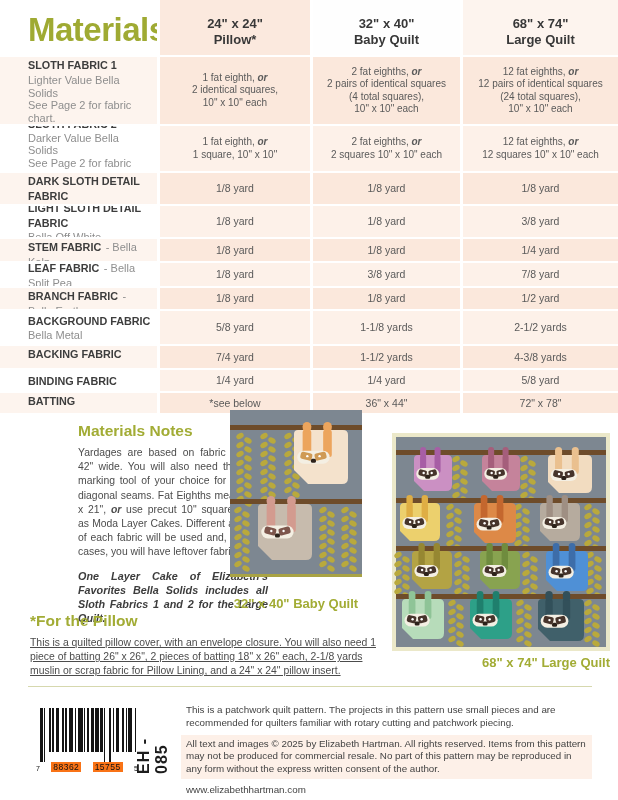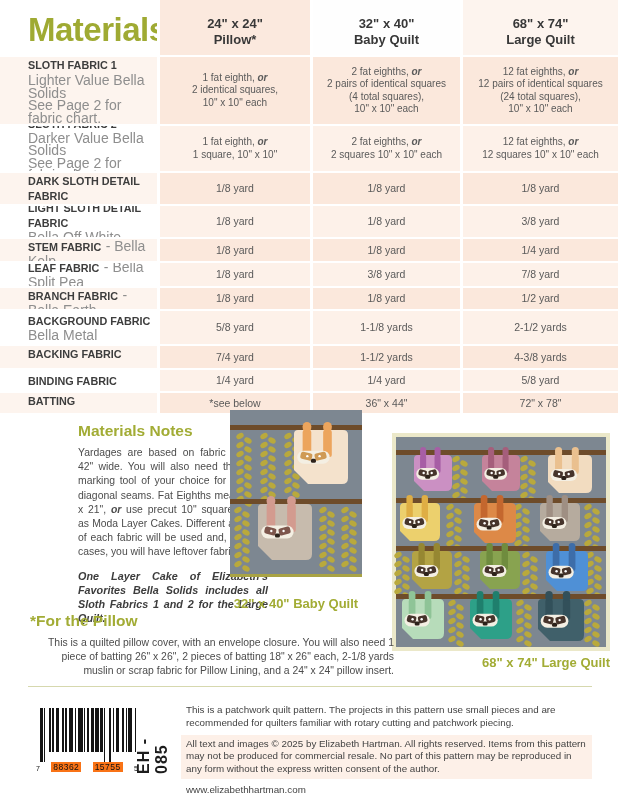--- a/index.html
+++ b/index.html
@@ -18,34 +18,34 @@
          padding-bottom:7px;font-weight:bold;font-size:13px;line-height:16px;color:#383838;text-align:center;}
   .hbg2{background:#fbe9de;} .hbg3{background:#fefefe;} .hbg4{background:#fdf4ee;}
 
   .label-cell{display:flex;flex-direction:column;justify-content:center;padding-left:28px;padding-right:6px;}
   .data-cell{display:flex;align-items:center;justify-content:center;text-align:center;
              font-size:10.5px;color:#5a5a5a;line-height:13px;padding:2px 4px;}
   .data-cell.small{font-size:10px;line-height:12.5px;}
   .tintL{background:#fdf4ee;justify-content:space-between;} .plainL{background:#ffffff;}
   .tintD{background:#fbe8dc;} .plainD{background:#fdf1e9;}
   .lbl{font-weight:bold;font-size:10.8px;color:#3d3d3d;line-height:13px;}
-  .sub,.sub-inline{font-size:14px;color:#8e8e8e;font-weight:normal;}
+  .sub,.sub-inline{font-size:11px;color:#8e8e8e;font-weight:normal;}
   .sub{line-height:12.5px;margin-top:1px;}
   .lline{line-height:13px;}
   .or,b.or{font-weight:bold;font-style:italic;}
 
   
   #mid{position:absolute;top:408px;left:0;width:618px;height:278px;}
   #notes{position:absolute;left:34px;top:14px;width:190px;margin-left:44px;}
   .green-h{margin:0 0 6px 0;font-size:15.5px;font-weight:bold;color:#a2ac35;}
   .body-txt{margin:0;font-size:10.4px;line-height:14.2px;color:#4c4c4c;text-align:justify;}
   .emph-txt{margin:9px 0 0 0;font-size:10.8px;line-height:14.2px;color:#3c3c3c;
             font-weight:bold;font-style:italic;text-align:justify;}
   #pillow{position:absolute;left:30px;top:204px;width:364px;}
-  #pillow .body-txt{text-align:right;}
+  #pillow .body-txt{text-align:left;text-decoration:underline;}
   .quilt{position:absolute;}
   #baby-quilt{left:230px;top:2px;}
   #large-quilt{left:392px;top:25px;}
   .caption{position:absolute;font-size:13px;font-weight:bold;color:#a2ac35;}
   #baby-caption{left:222px;top:188px;width:148px;text-align:center;}
   #large-caption{left:392px;top:247px;width:218px;text-align:right;}
 
   
   #divider{position:absolute;top:686px;left:28px;width:564px;height:1px;background:#d6d8ae;}
   #footer{position:absolute;top:700px;left:0;width:618px;height:100px;}

